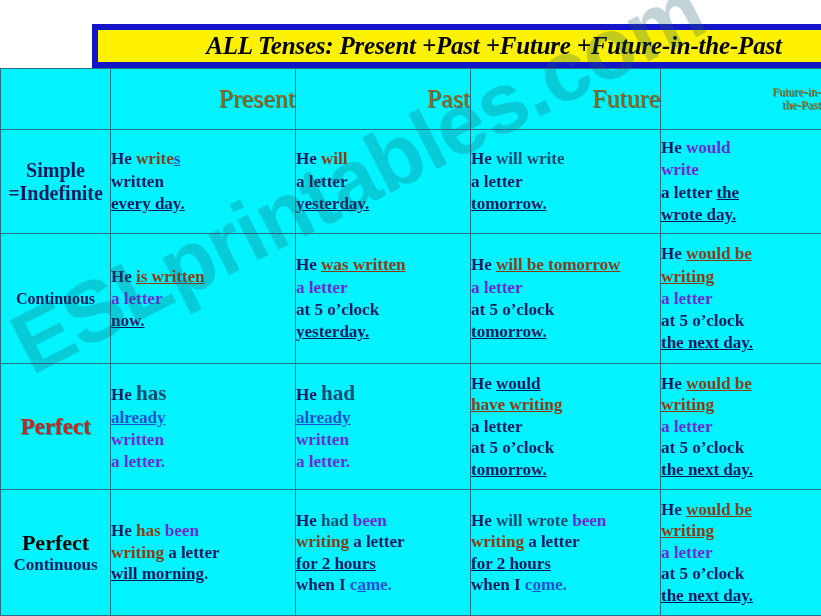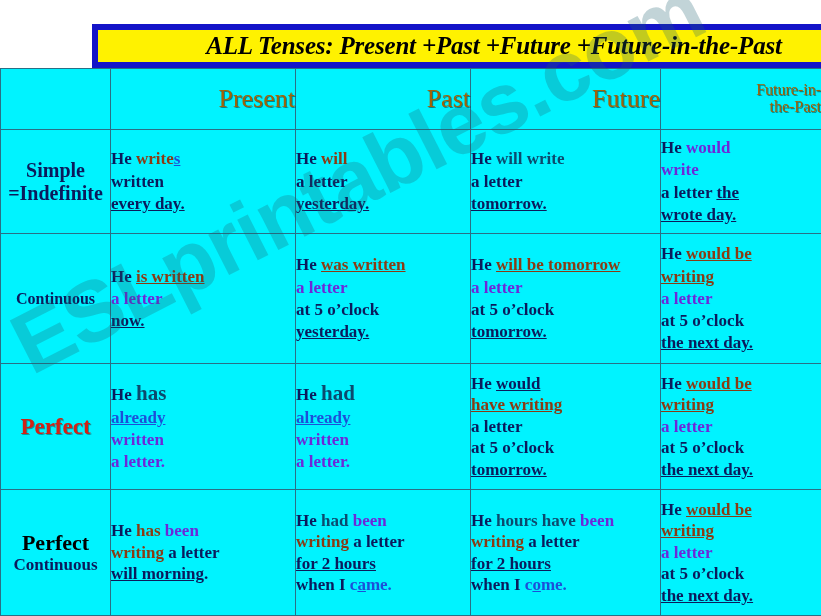--- a/index.html
+++ b/index.html
@@ -68,21 +68,21 @@
   
   .hdr {
     text-align: right;
     color: #a16207;
     font-weight: normal;
     font-size: 26px;
     line-height: 1.05;
     text-shadow: 1px 1px 0 rgba(0,0,0,0.45);
     height: 60px;
   }
-  .hdr.small { font-size: 16px; }
+  .hdr.small { font-size: 12px; }
   .hdr.blank { }
 
   
   .rl {
     text-align: center;
     color: #0B1A5C;
     font-weight: bold;
     line-height: 1.12;
     padding: 0 3px;
   }
@@ -259,21 +259,21 @@
       <span class="line"><span class="mr">writing</span><span class="nv"> a letter</span></span>
       <span class="line"><span class="nv u">will morning</span><span class="nv">.</span></span>
     </td>
     <td class="cell cell-tight">
       <span class="line"><span class="nv">He </span><span class="rd">had</span><span class="br"> been</span></span>
       <span class="line"><span class="mr">writing</span><span class="nv"> a letter</span></span>
       <span class="line nv u">for 2 hours</span>
       <span class="line"><span class="nv">when I </span><span class="bl">c</span><span class="bl u">a</span><span class="bl">me.</span></span>
     </td>
     <td class="cell cell-tight">
-      <span class="line"><span class="nv">He </span><span class="rd">hours have</span><span class="br"> been</span></span>
+      <span class="line"><span class="nv">He </span><span class="rd">will wrote</span><span class="br"> been</span></span>
       <span class="line"><span class="mr">writing</span><span class="nv"> a letter</span></span>
       <span class="line nv u">for 2 hours</span>
       <span class="line"><span class="nv">when I </span><span class="bl">c</span><span class="bl u">o</span><span class="bl">me.</span></span>
     </td>
     <td class="cell cell-tight">
       <span class="line"><span class="nv">He </span><span class="mr u">would be</span></span>
       <span class="line mr u">writing</span>
       <span class="line br">a letter</span>
       <span class="line nv">at 5 o’clock</span>
       <span class="line nv u">the next day.</span>

